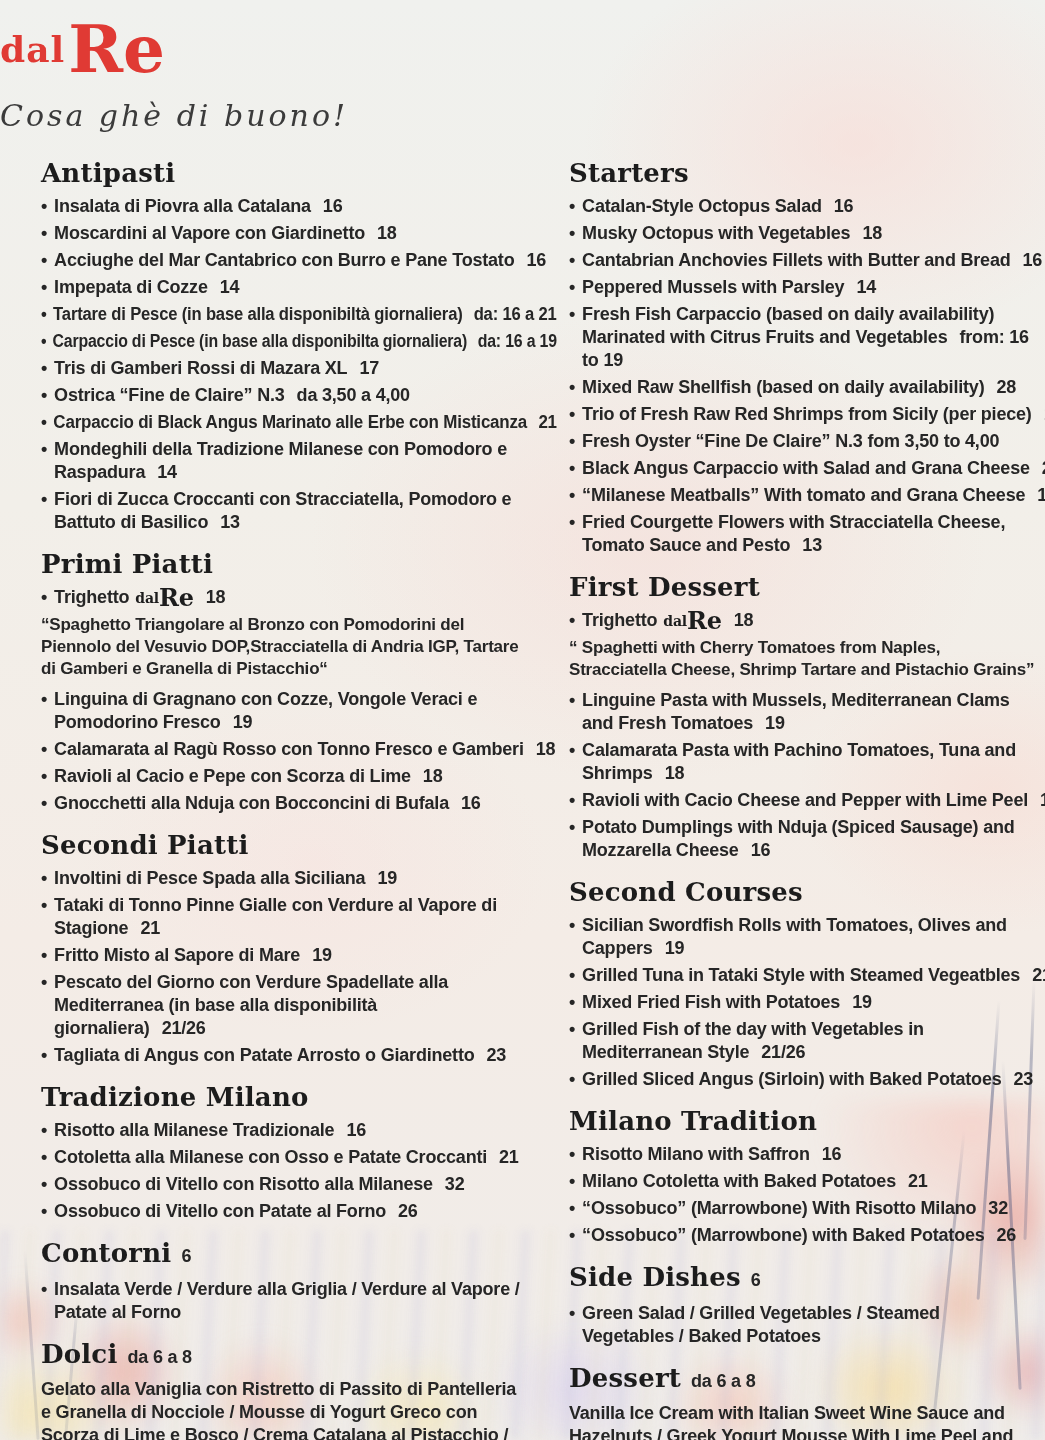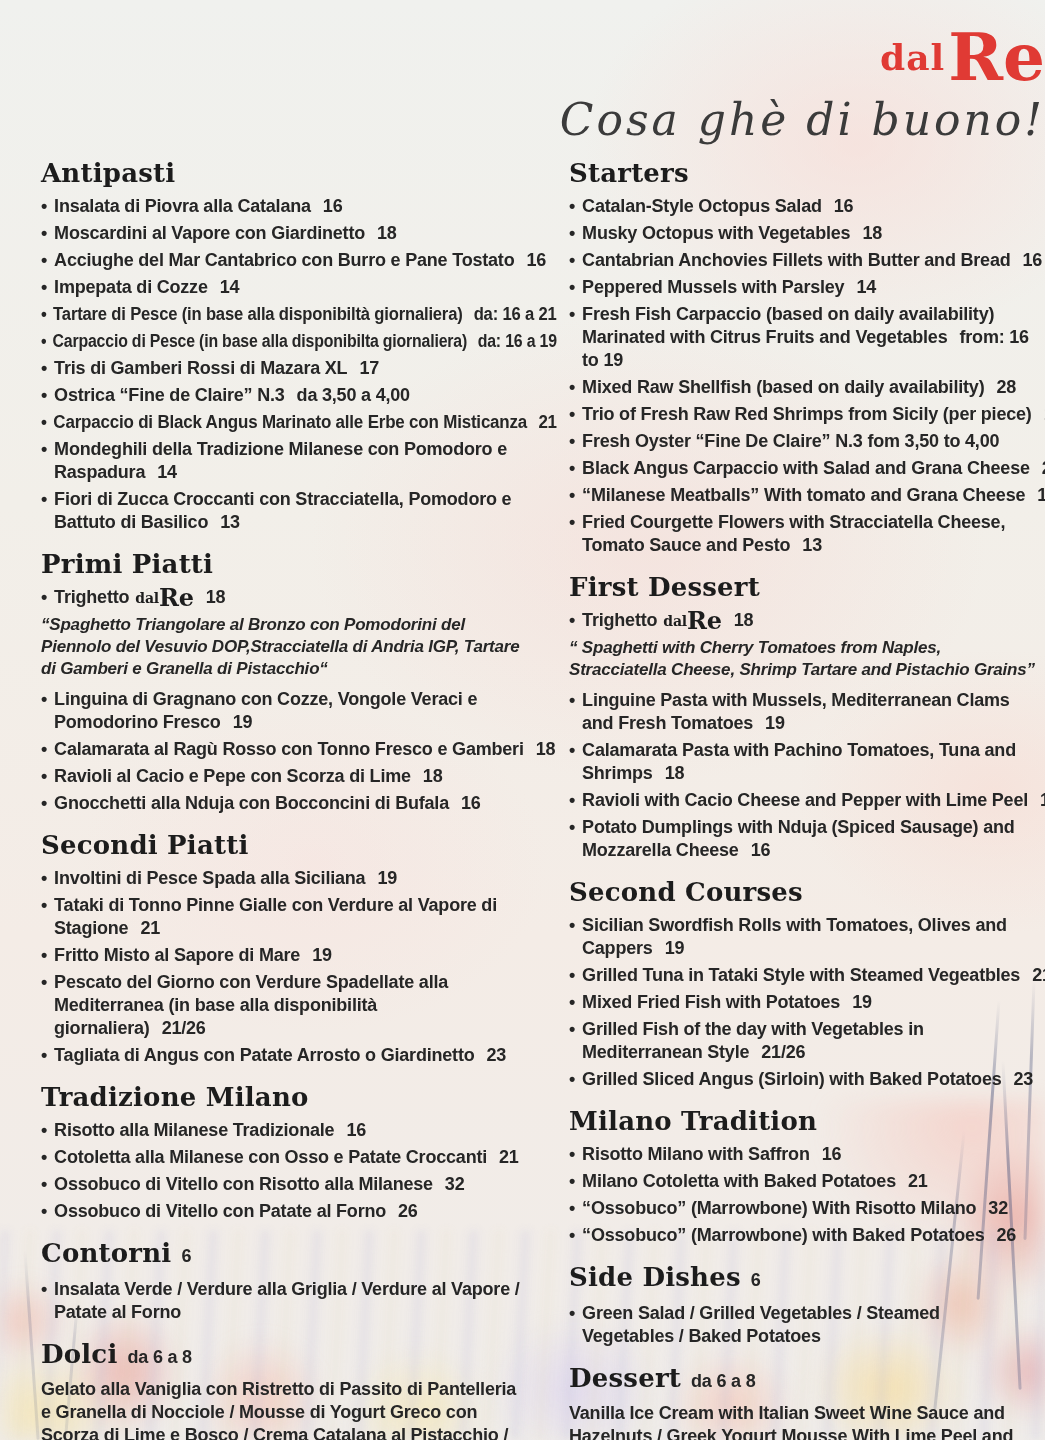--- a/index.html
+++ b/index.html
@@ -35,43 +35,43 @@
     background:repeating-linear-gradient(93deg,
       rgba(178,178,215,0.20) 0 10px, rgba(245,240,238,0) 10px 26px,
       rgba(225,215,180,0.18) 26px 34px, rgba(245,240,238,0) 34px 52px);
     filter:blur(4px);opacity:.85;
   }
   .stem{
     position:absolute;width:3px;border-radius:2px;pointer-events:none;
     background:linear-gradient(180deg, rgba(75,85,125,0) 0%, rgba(75,85,125,0.45) 30%, rgba(75,85,125,0.30) 100%);
   }
   
-  header{position:relative;text-align:right;padding-top:24px;z-index:2;}
+  header{position:relative;text-align:left;padding-top:16px;z-index:2;}
   .logo{color:#e03a34;line-height:1;}
   .logo-dal{font-family:"DejaVu Serif",serif;font-weight:700;font-size:36px;position:relative;top:-10px;letter-spacing:1px;}
   .logo-re{font-family:"DejaVu Serif",serif;font-weight:700;font-size:66px;margin-left:3px;}
-  .tagline{font-family:"DejaVu Serif",serif;font-style:italic;font-size:44px;color:#3b3b3b;letter-spacing:3px;margin-top:4px;}
+  .tagline{font-family:"DejaVu Serif",serif;font-style:italic;font-size:30px;color:#3b3b3b;letter-spacing:3px;margin-top:16px;}
   
   .menu-columns{position:absolute;top:158px;left:0;right:0;display:flex;z-index:2;}
   .col{box-sizing:border-box;}
   #col-left{margin-left:8px;width:516px;}
   #col-right{margin-left:12px;width:500px;}
   .menu-section{margin-bottom:15px;margin-left:33px;}
   .section-title{font-family:"DejaVu Serif",serif;font-size:26px;line-height:30px;font-weight:700;color:#1c1c1c;margin:0 0 7px 0;letter-spacing:0.2px;}
   .title-suffix{font-family:"Liberation Sans",sans-serif;font-size:18px;font-weight:700;letter-spacing:-0.2px;margin-left:10px;color:#262626;}
   .entry{font-size:18px;line-height:23px;font-weight:700;letter-spacing:-0.2px;margin-bottom:4px;}
   .entry.item{padding-left:13px;text-indent:-13px;}
   .entry.item .line{max-width:100%;}
   .entry.item.nowrap .line{display:inline-block;white-space:nowrap;transform-origin:0 50%;text-indent:0;}
   .bullet{margin-right:7px;}
   .item-price{margin-left:12px;}
   .inline-logo{color:#1d1d1d;white-space:nowrap;}
   .mini-dal{font-family:"DejaVu Serif",serif;font-weight:700;font-size:14px;margin-left:6px;}
   .mini-re{font-family:"DejaVu Serif",serif;font-weight:700;font-size:24px;vertical-align:-3px;}
-  .entry.desc{font-style:italic;font-size:17px;line-height:22px;margin:1px 0 8px 0;}
+  .entry.desc{font-size:17px;line-height:22px;margin:1px 0 8px 0;}
   .entry.para{margin-top:-1px;}
 </style>
 </head>
 <body>
 
 <div class="bg-meadow"></div>
 <div class="bg-streaks"></div>
 <div class="stem" style="left:987px;top:1000px;height:300px;transform:rotate(4deg);"></div>
 <div class="stem" style="left:1010px;top:1060px;height:330px;transform:rotate(-3deg);"></div>
 <div class="stem" style="left:948px;top:1130px;height:280px;transform:rotate(6deg);opacity:.7;"></div>

